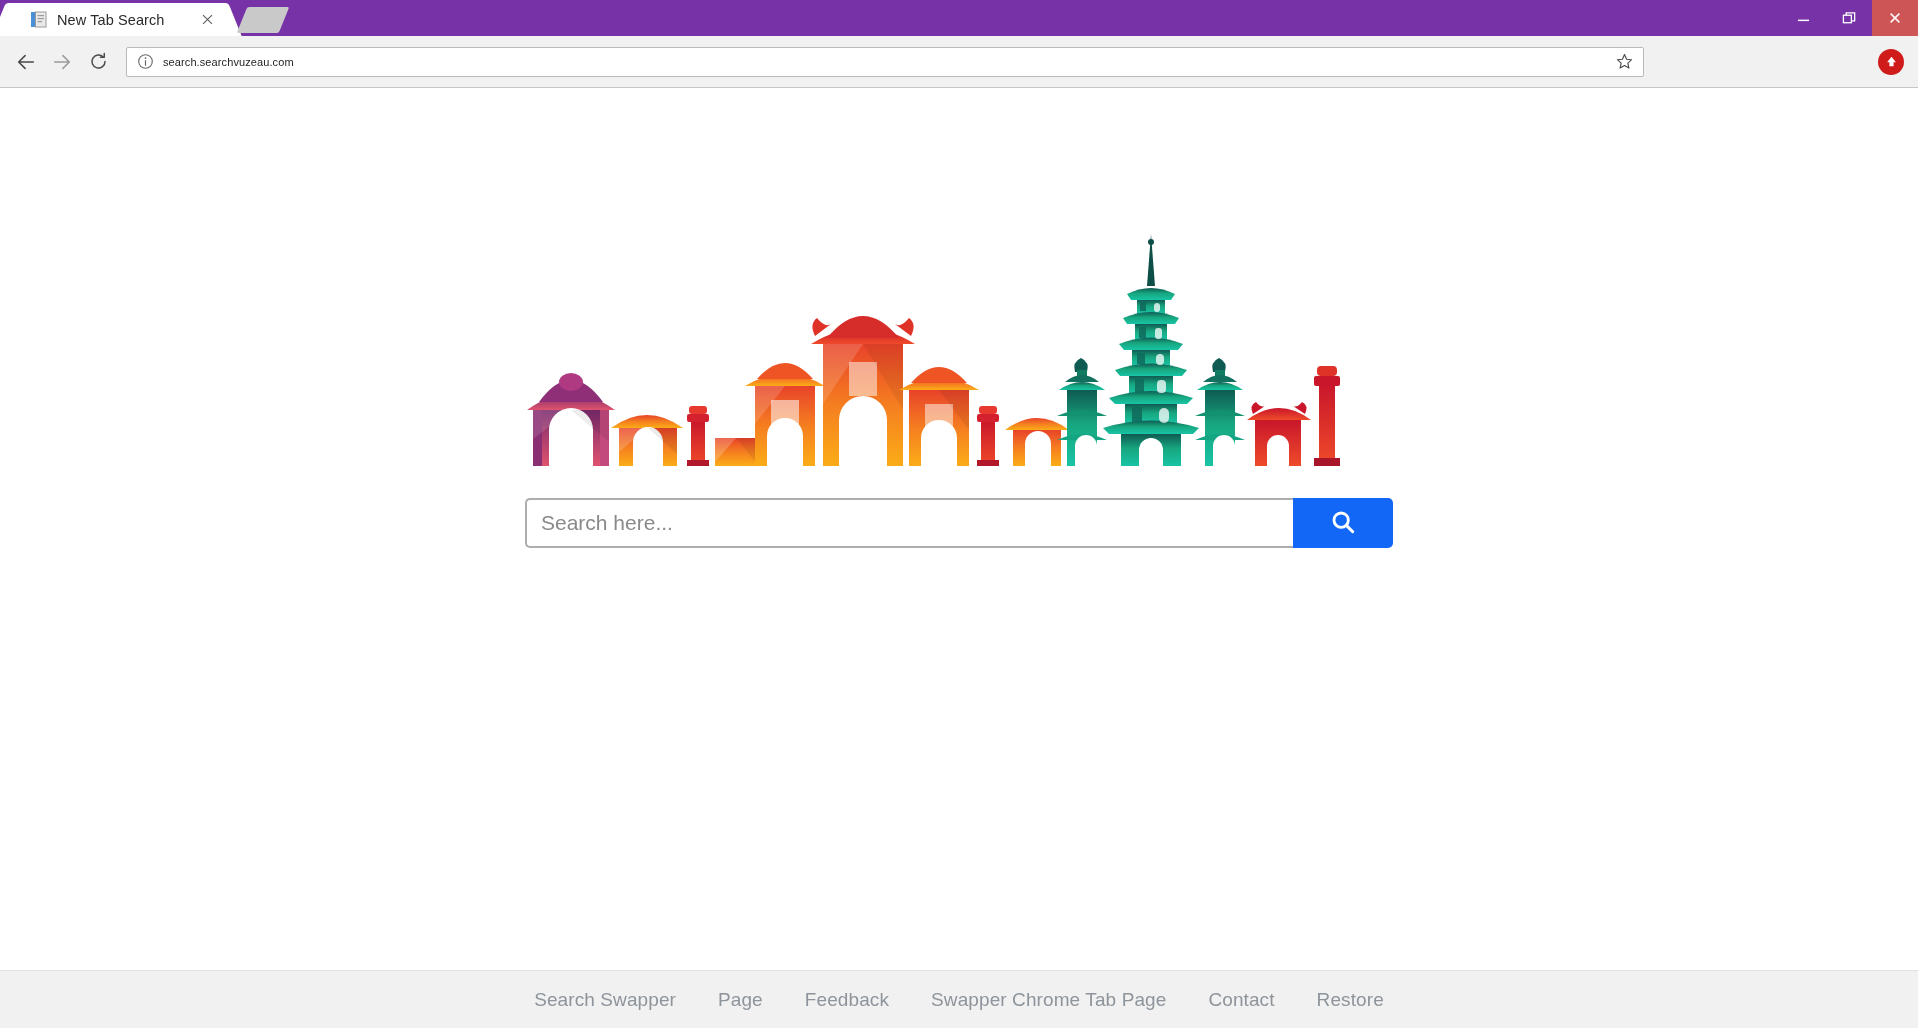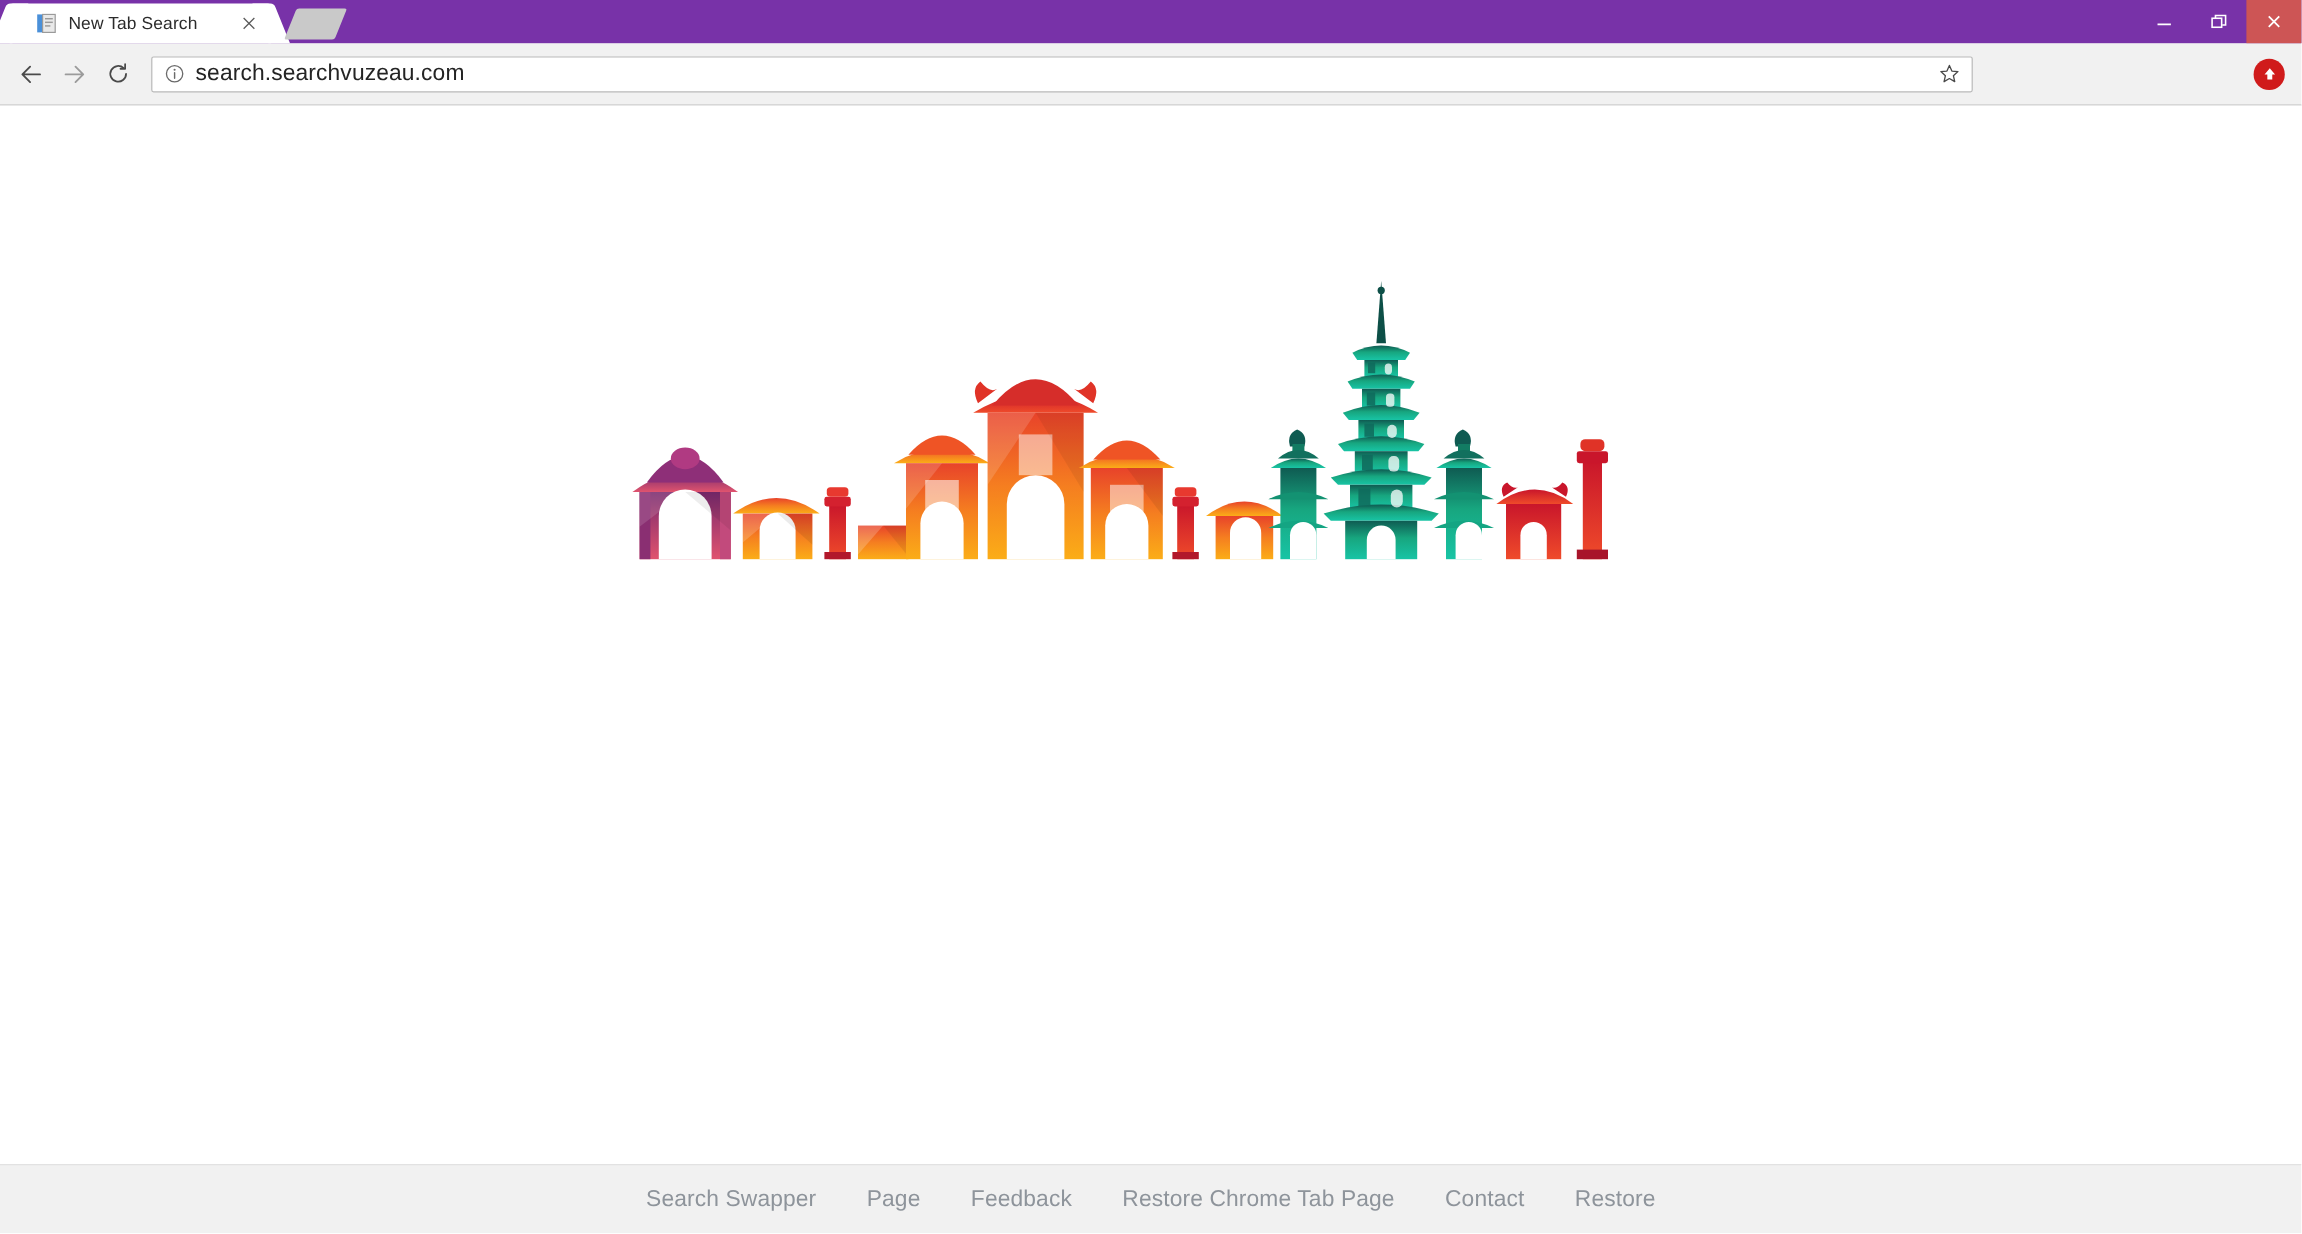--- a/index.html
+++ b/index.html
@@ -118,21 +118,21 @@
     margin: 0 14px 0 10px;
     background: #ffffff;
     border: 1px solid #b9b9b9;
     border-radius: 2px;
     display: flex;
     align-items: center;
     padding: 0 8px 0 10px;
     max-width: 1518px;
   }
   .omni-info { width: 18px; height: 18px; flex: none; margin-right: 8px; color: #6a6a6a; }
-  .omni-url { flex: 1; font-size: 19px; color: #242424; white-space: nowrap; overflow: hidden; letter-spacing: .1px; }
+  .omni-url { flex: 1; font-size: 11px; color: #242424; white-space: nowrap; overflow: hidden; letter-spacing: .1px; }
   .omni-star { width: 20px; height: 20px; flex: none; color: #4a4a4a; }
 
   .ext-icon {
     width: 26px; height: 26px;
     border-radius: 50%;
     background: #d01b1b;
     display: flex; align-items: center; justify-content: center;
     flex: none;
     margin-left: auto;
   }
@@ -487,25 +487,36 @@
             <g>
               <rect x="800" y="160" width="16" height="82" fill="url(#gRed)"></rect>
               <rect x="795" y="152" width="26" height="10" rx="2" fill="#c9162b"></rect>
               <rect x="798" y="142" width="20" height="10" rx="4" fill="#e03327"></rect>
               <rect x="795" y="234" width="26" height="8" fill="#a8142a"></rect>
             </g>
           </g>
         </svg>
       </div>
 
+      <div class="search-row">
+        <input class="search-input" type="text" placeholder="Search here..." style="">
+        <button class="search-btn">
+          <span>
+            <svg viewBox="0 0 24 24" width="26" height="26">
+              <circle cx="10.3" cy="10.3" r="6.6" fill="none" stroke="#ffffff" stroke-width="2.6"></circle>
+              <path d="M15.3 15.3 L21 21" stroke="#ffffff" stroke-width="2.8" stroke-linecap="round"></path>
+            </svg>
+          </span>
+        </button>
+      </div>
     </div>
 
     <div class="footer">
       <a href="#">Search Swapper</a>
       <a href="#">Page</a>
       <a href="#">Feedback</a>
-      <a href="#">Restore Chrome Tab Page</a>
+      <a href="#">Swapper Chrome Tab Page</a>
       <a href="#">Contact</a>
       <a href="#">Restore</a>
     </div>
 
   </div>
 </div>
 
 </body></html>

